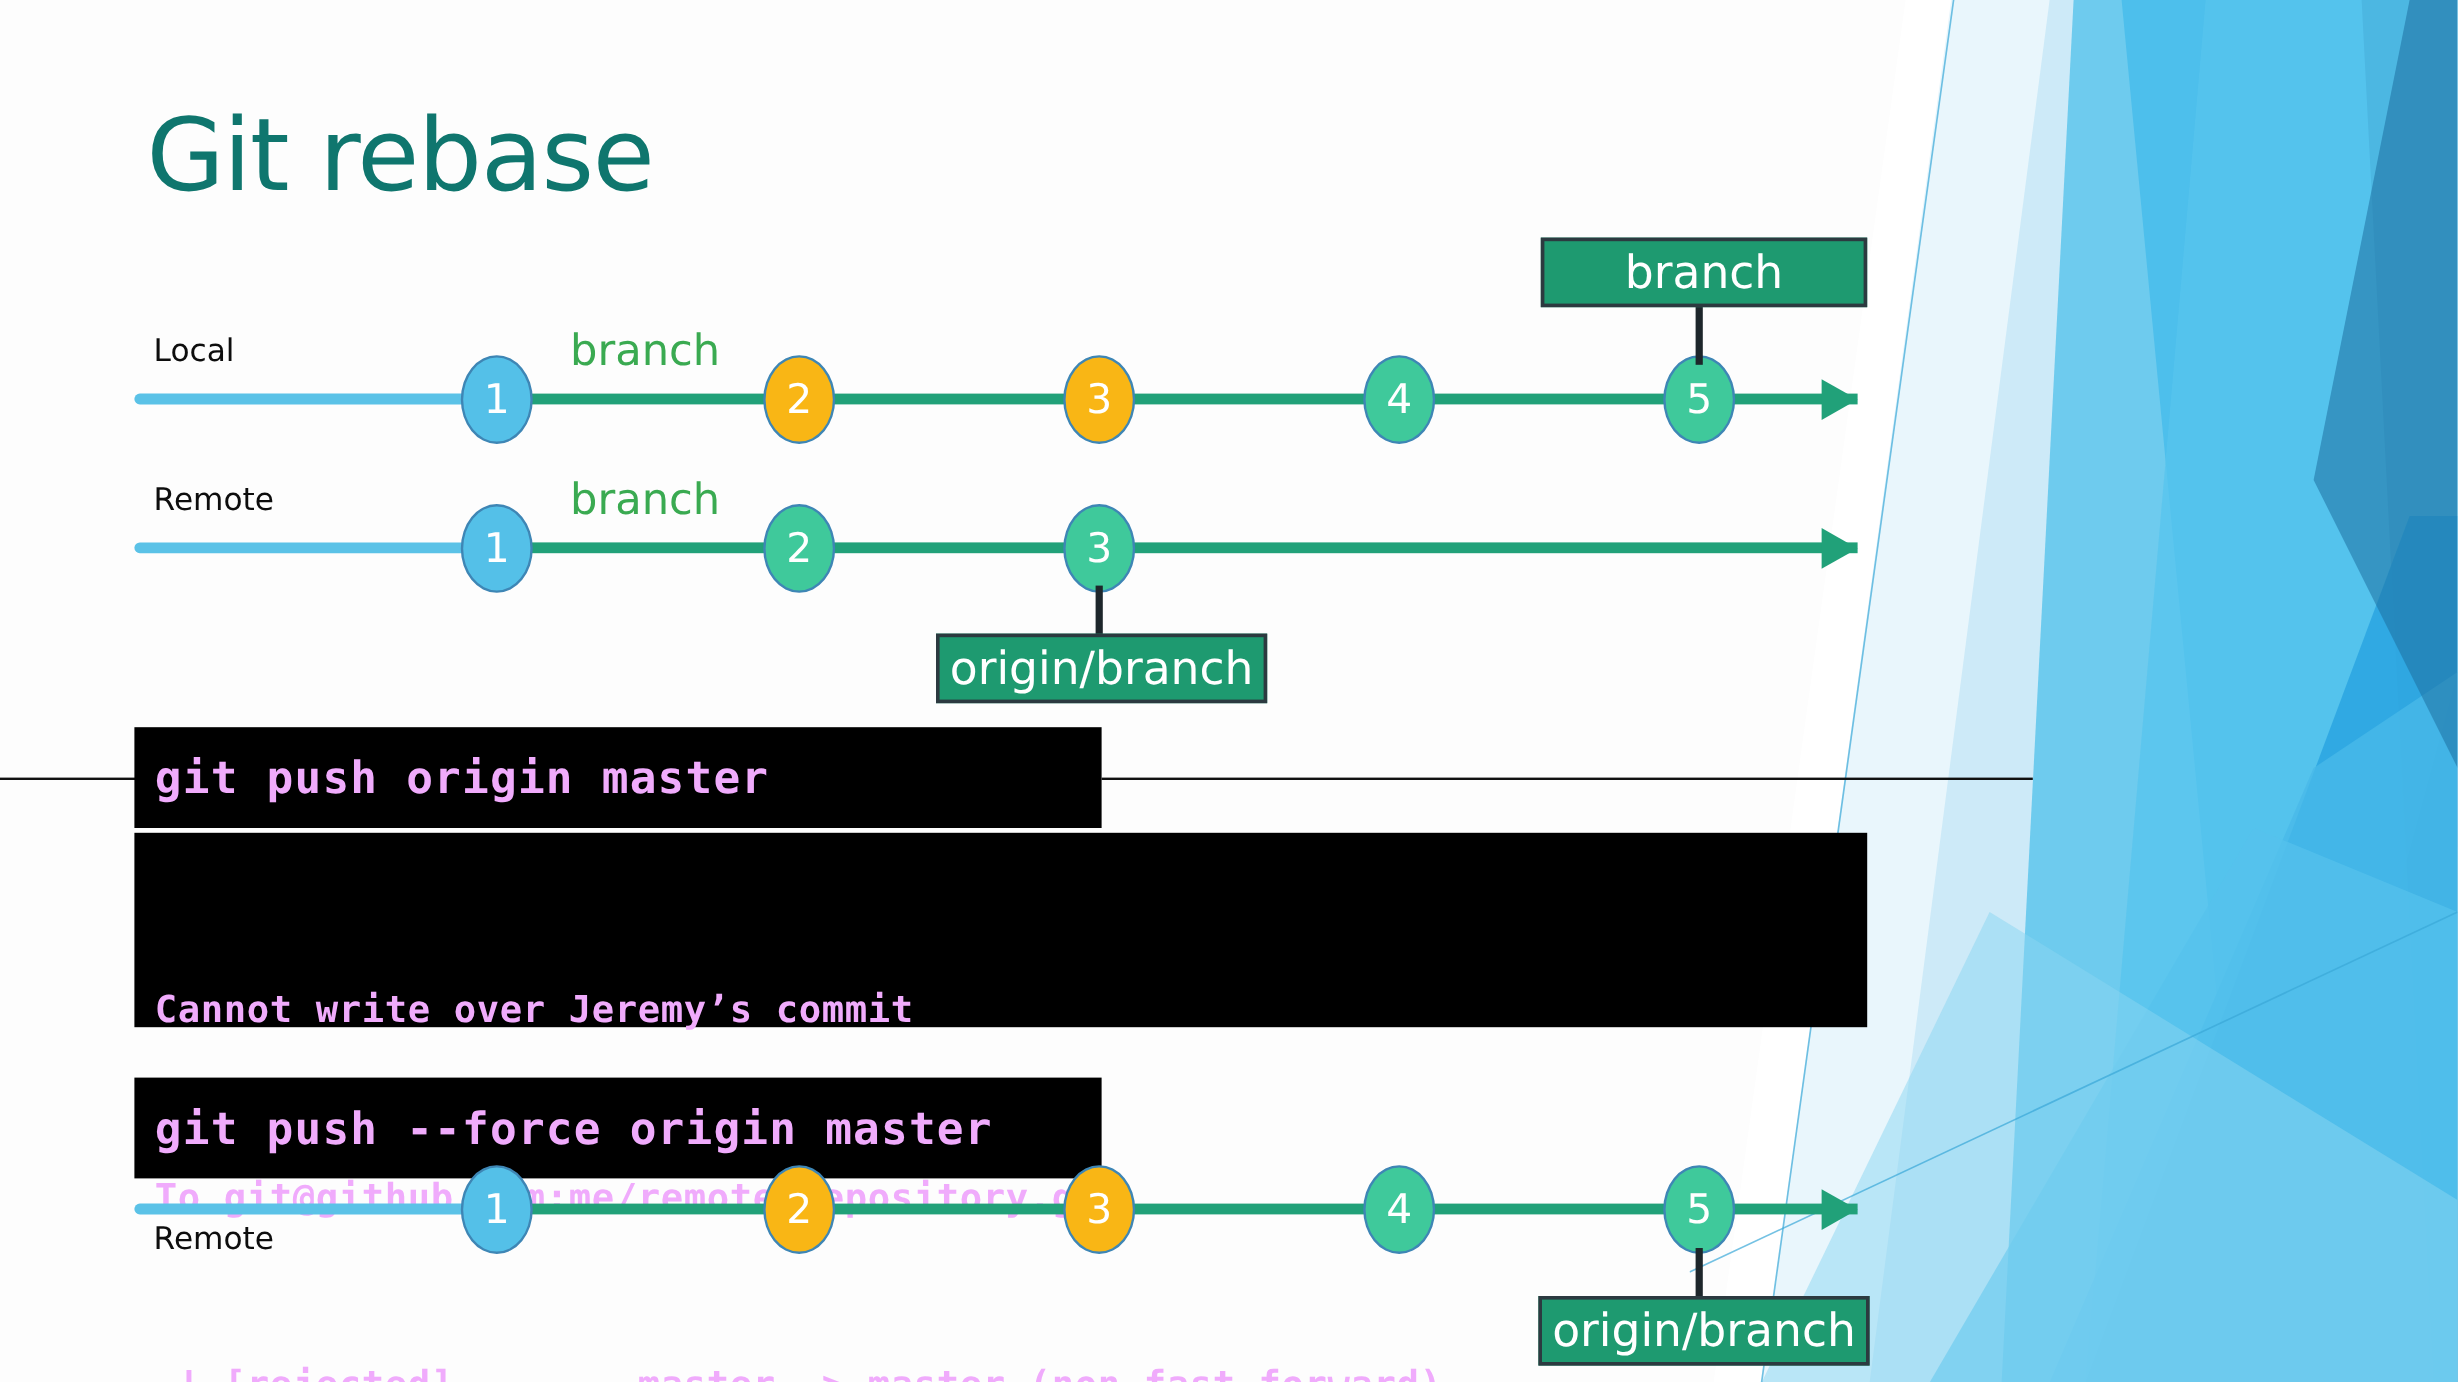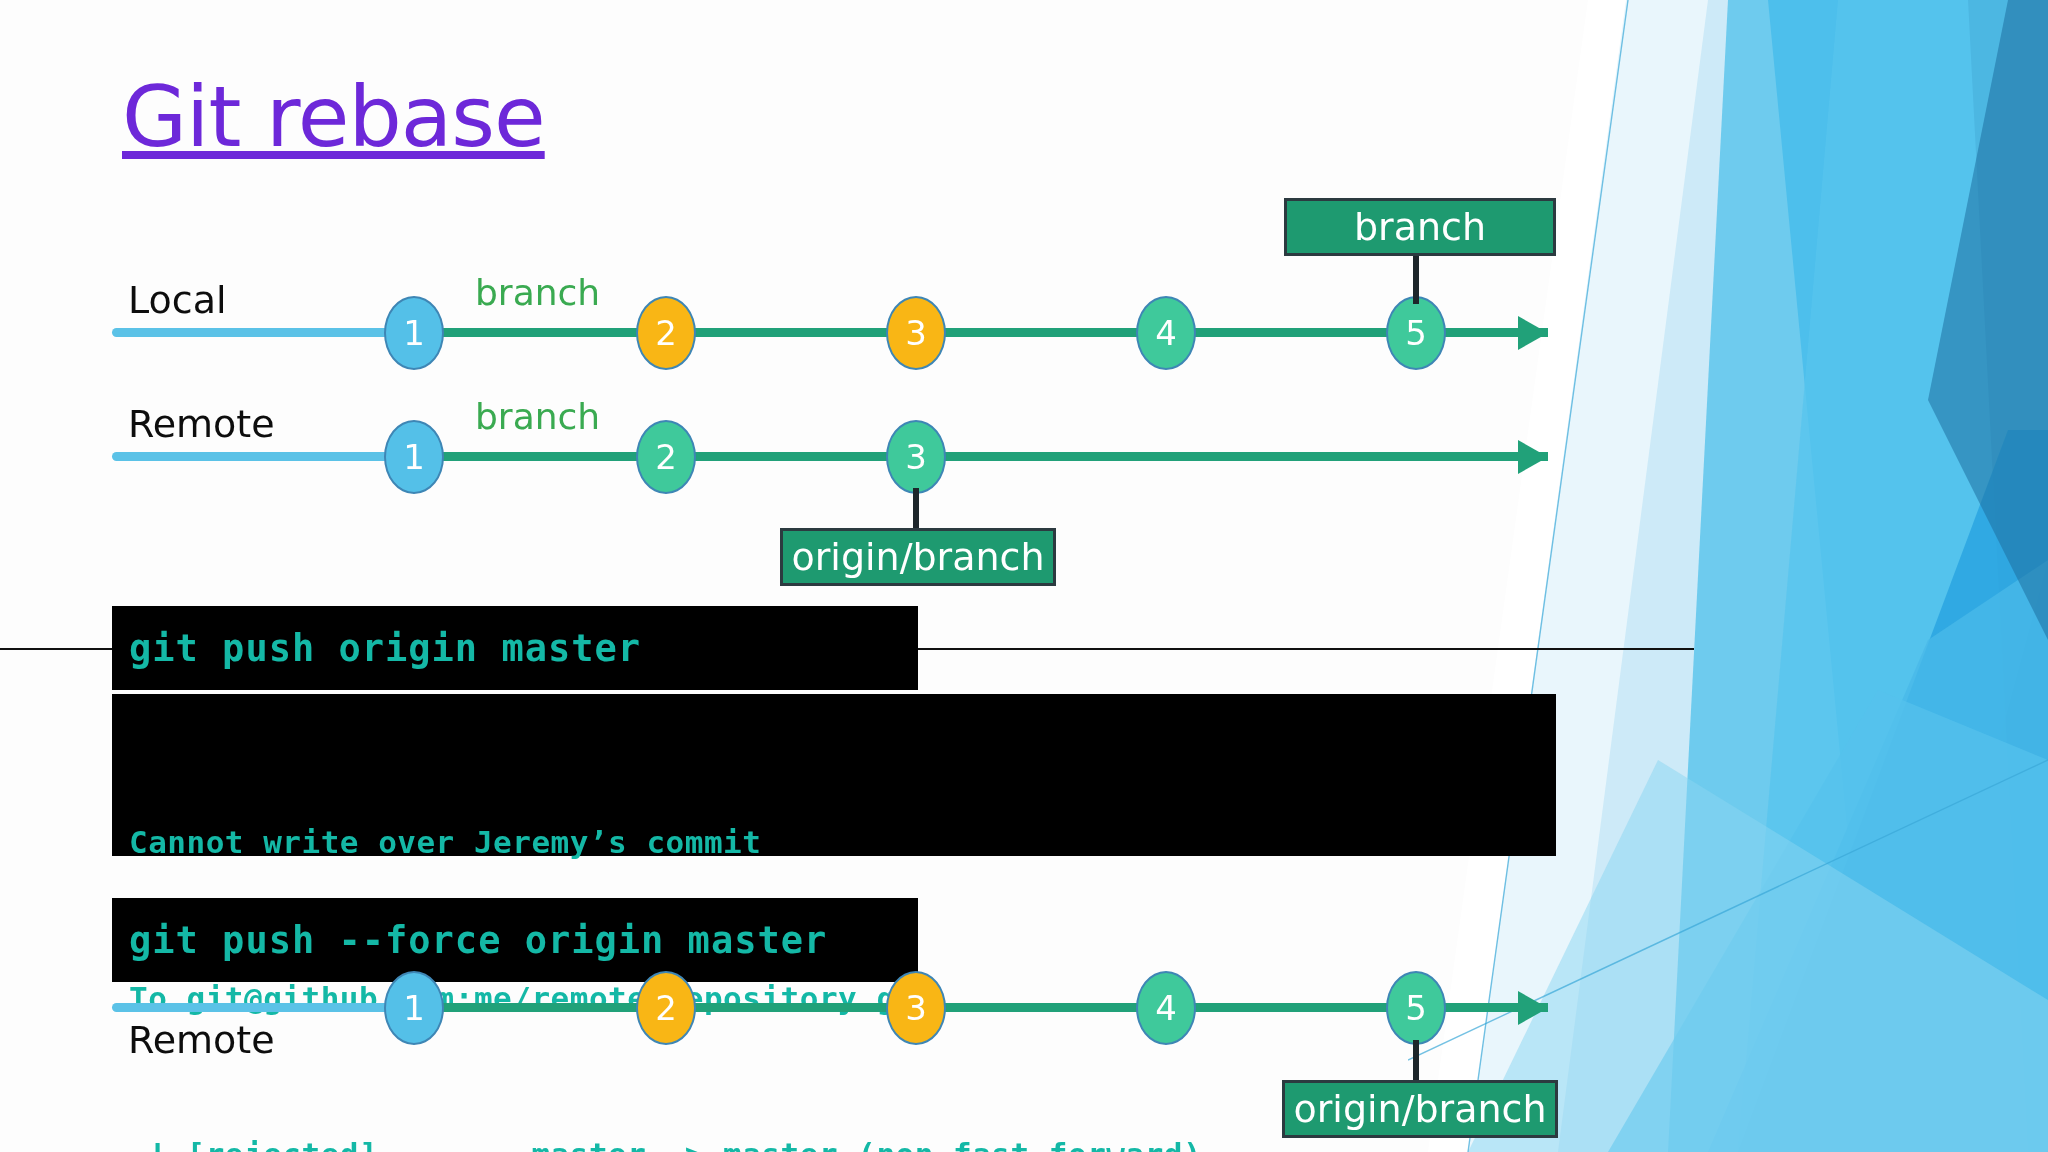--- a/index.html
+++ b/index.html
@@ -10,26 +10,25 @@
     overflow:hidden;
     position:relative;
   }
   #slide{position:absolute;inset:0;overflow:hidden;background:#fdfdfd;}
 
   
   #bg-deco{position:absolute;top:0;right:0;width:640px;height:1152px;}
 
   
   #page-title{
-    position:absolute;left:122px;top:68px;
+    position:absolute;left:122px;top:80px;
     font-size:84px;font-weight:400;letter-spacing:-1px;
-    color:#6d28d9;
+    color:#0f766e;
     font-family:"DejaVu Sans","Liberation Sans",sans-serif;
     white-space:nowrap;
-    text-decoration:underline;
   }
   .axis-blue{
     position:absolute;height:9px;border-radius:5px;
     background:#5BC2E7;
   }
   .axis-green{
     position:absolute;height:9px;background:#21A179;
   }
   .arrow-head{
     position:absolute;width:0;height:0;
@@ -45,21 +44,21 @@
     color:#ffffff;font-size:34px;font-weight:400;
     font-family:"DejaVu Sans","Liberation Sans",sans-serif;
     box-sizing:border-box;
   }
   .c-blue{background:#54C0E8;}
   .c-orange{background:#F9B615;}
   .c-green{background:#3FC99B;}
 
   .row-label{
     position:absolute;
-    font-size:38px;color:#0d0d0d;
+    font-size:26px;color:#0d0d0d;
     font-family:"DejaVu Sans","Liberation Sans",sans-serif;
     white-space:nowrap;
   }
   .branch-text{
     position:absolute;
     font-size:36px;color:#3AAA51;
     font-family:"DejaVu Sans","Liberation Sans",sans-serif;
     white-space:nowrap;
   }
 
@@ -74,21 +73,21 @@
     font-family:"DejaVu Sans","Liberation Sans",sans-serif;
     box-sizing:border-box;
     white-space:nowrap;
   }
   .tag-stem{position:absolute;width:6px;background:#1d262b;}
 
   
   .term{
     position:absolute;
     background:#000000;
-    color:#14b8a6;
+    color:#f0abfc;
     font-family:"DejaVu Sans Mono","Liberation Mono",monospace;
     box-sizing:border-box;
     white-space:pre;
   }
   .term-cmd{
     font-size:37px;font-weight:bold;
     display:flex;align-items:center;
     padding-left:17px;letter-spacing:1px;
   }
   .term-out{

